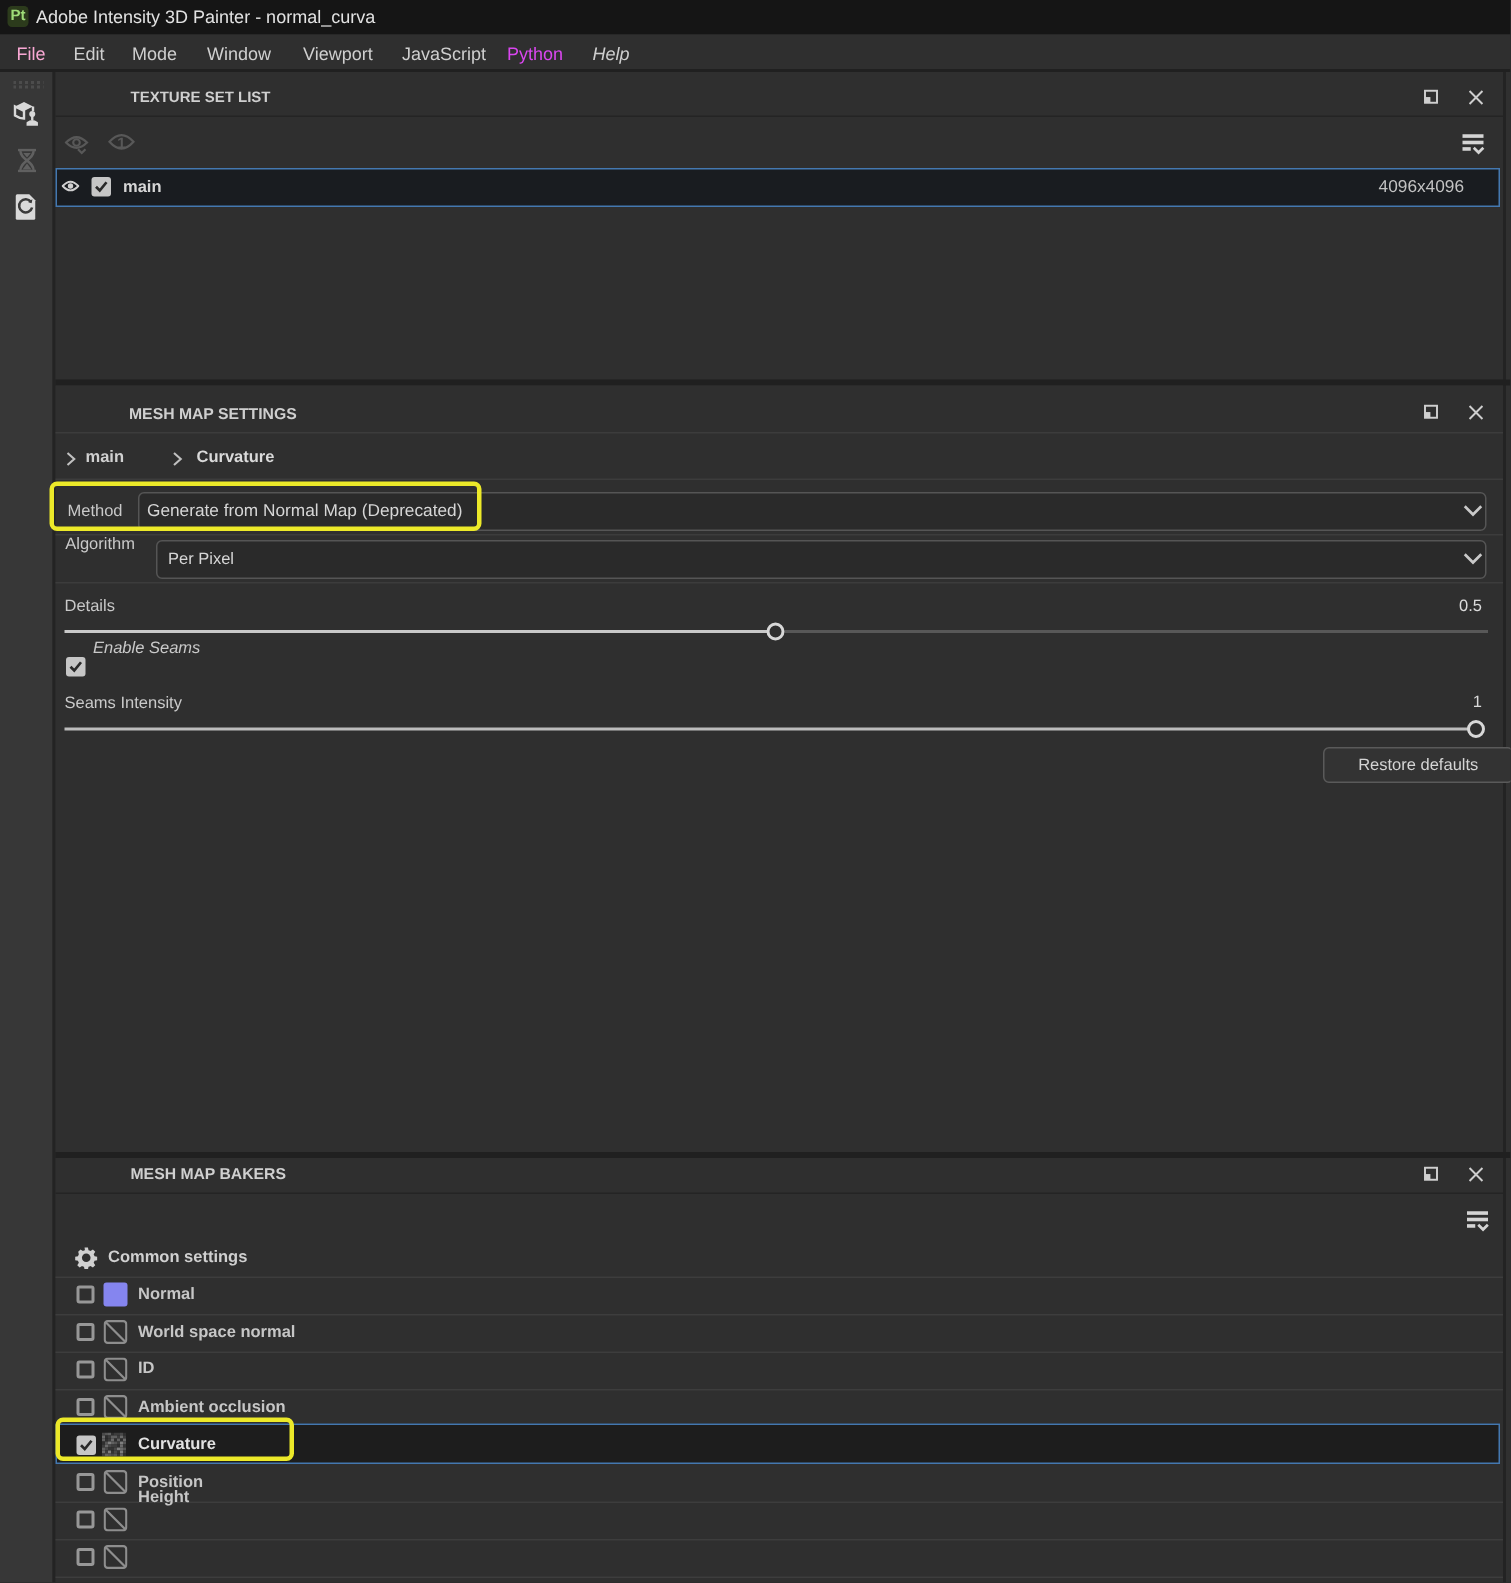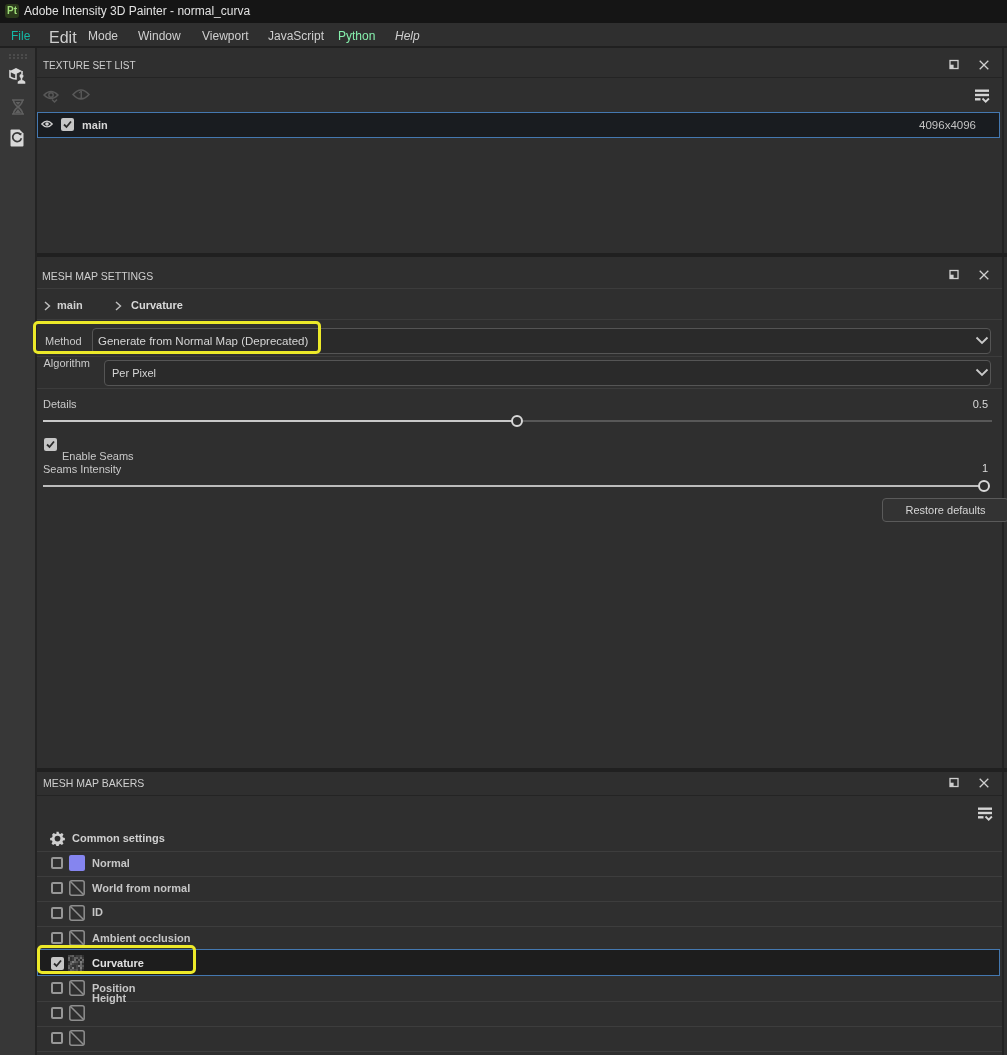--- a/index.html
+++ b/index.html
@@ -1,19 +1,19 @@
 <!DOCTYPE html>
 <html><head>
 <meta charset="utf-8">
 <style>
 * { margin:0; padding:0; box-sizing:border-box; }
 html,body { width:1007px; height:1055px; overflow:hidden; }
 body { font-family:"Liberation Sans", sans-serif; background:#2d2d2d; position:relative; }
 .abs { position:absolute; }
-.ptitle { font-weight:normal; font-size:10.5px; color:#cfcfcf; letter-spacing:0; }
+.ptitle { font-weight:bold; font-size:10.5px; color:#cfcfcf; letter-spacing:0;margin-left:44px; }
 .lbl { font-size:11px; color:#c9c9c9; }
 .blbl { font-size:11px; font-weight:bold; color:#c6c6c6;text-align:center; }
 .drop { position:absolute; background:#2a2a2a; border:1px solid #555555; border-radius:4px; }
 .droptext { position:absolute; font-size:11px; color:#d6d6d6; }
 .cb { position:absolute; width:12px; height:12px; border:2px solid #979797; border-radius:2px; background:transparent; }
 .cbchk { position:absolute; width:13px; height:13px; border-radius:2px; background:#c6c6c6; }
 .cbchk svg { position:absolute; left:1px; top:1px; }
 .icon16 { position:absolute; width:16px; height:16px; }
 .divider { position:absolute; left:37px; width:965px; height:1px; background:#3d3d3d; }
 .yellowbox { position:absolute; border:3px solid #ece929; border-radius:5px; }
@@ -21,27 +21,27 @@
 </head>
 <body>
 
 <div class="abs" style="left:0;top:0;width:1007px;height:23px;background:#151515;"></div>
 <div class="abs" style="left:5px;top:4px;width:14px;height:14px;background:#2c3b1c;border-radius:3px;"></div>
 <div class="abs" style="left:7px;top:5px;font-size:10px;font-weight:bold;color:#9fdc78;">Pt</div>
 <div class="abs" style="left:24px;top:4px;font-size:12px;color:#e2e2e2;">Adobe Intensity 3D Painter - normal_curva</div>
 
 <div class="abs" style="left:0;top:23px;width:1007px;height:23px;background:#2f2f2f;"></div>
 <div class="abs" style="left:0;top:46px;width:1007px;height:2px;background:#202020;"></div>
-<div class="abs" style="left:11px;top:29px;font-size:12px;color:#14b8a6;">File</div>
-<div class="abs" style="left:49px;top:29px;font-size:16px;color:#cfcfcf;">Edit</div>
+<div class="abs" style="left:11px;top:29px;font-size:12px;color:#f9a8d4;">File</div>
+<div class="abs" style="left:49px;top:29px;font-size:12px;color:#cfcfcf;">Edit</div>
 <div class="abs" style="left:88px;top:29px;font-size:12px;color:#cfcfcf;">Mode</div>
 <div class="abs" style="left:138px;top:29px;font-size:12px;color:#cfcfcf;">Window</div>
 <div class="abs" style="left:202px;top:29px;font-size:12px;color:#cfcfcf;">Viewport</div>
 <div class="abs" style="left:268px;top:29px;font-size:12px;color:#cfcfcf;">JavaScript</div>
-<div class="abs" style="left:338px;top:29px;font-size:12px;color:#86efac;">Python</div>
+<div class="abs" style="left:338px;top:29px;font-size:12px;color:#d946ef;">Python</div>
 <div class="abs" style="left:395px;top:29px;font-size:12px;color:#cfcfcf;font-style:italic;">Help</div>
 
 <div class="abs" style="left:0;top:48px;width:35px;height:1007px;background:#373737;"></div>
 <div class="abs" style="left:35px;top:48px;width:2px;height:1007px;background:#232323;"></div>
 
 <div class="abs" style="left:9px;top:54px;width:20px;height:2px;background-image:repeating-linear-gradient(90deg,#4c4c4c 0 2px,transparent 2px 4px);"></div>
 <div class="abs" style="left:9px;top:57px;width:20px;height:2px;background-image:repeating-linear-gradient(90deg,#4c4c4c 0 2px,transparent 2px 4px);"></div>
 
 <svg class="abs" style="left:8px;top:66px;" width="20" height="19" viewBox="0 0 20 19">
   <path d="M2 5 L8 2 L14 5 L8 8 Z" fill="#d8d8d8"></path>
@@ -153,21 +153,21 @@
 <div class="abs lbl" style="left:888px;top:398px;width:100px;text-align:right;color:#dadada;">0.5</div>
 <div class="abs" style="left:43px;top:420px;width:469px;height:2px;background:#c9c9c9;"></div>
 <div class="abs" style="left:523px;top:420px;width:469px;height:2px;background:#585858;"></div>
 <div class="abs" style="left:511px;top:415px;width:12px;height:12px;border-radius:50%;background:#2f2f2f;border:2px solid #d8d8d8;"></div>
 
 <div class="cbchk" style="left:44px;top:438px;">
   <svg width="11" height="11" viewBox="0 0 11 11">
       <path d="M2 5.5 L4.5 8 L9 2.5" stroke="#2a2a2a" stroke-width="1.8" fill="none"></path>
     </svg>
 </div>
-<div class="abs lbl" style="left:62px;top:450px;">Enable Seams</div>
+<div class="abs lbl" style="left:62px;top:426px;font-style:italic;">Enable Seams</div>
 
 <div class="abs lbl" style="left:43px;top:463px;">Seams Intensity</div>
 <div class="abs lbl" style="left:888px;top:462px;width:100px;text-align:right;color:#dadada;">1</div>
 <div class="abs" style="left:43px;top:485px;width:936px;height:2px;background:#bcbcbc;"></div>
 <div class="abs" style="left:978px;top:480px;width:12px;height:12px;border-radius:50%;background:#2f2f2f;border:2px solid #d8d8d8;"></div>
 
 <div class="abs" style="left:882px;top:498px;width:127px;height:24px;background:#333333;border:1px solid #5a5a5a;border-radius:4px;font-size:11px;color:#d5d5d5;text-align:center;line-height:23px;">Restore defaults</div>
 
 <div class="abs" style="left:37px;top:768px;width:970px;height:4px;background:#202020;"></div>
 
@@ -198,21 +198,21 @@
 <div class="cb" style="left:51px;top:857px;"></div>
 <div class="icon16" style="left:69px;top:855px;background:#8585ef;border-radius:2px;"></div>
 <div class="abs blbl" style="left:92px;top:857px;">Normal</div>
 <div class="divider" style="top:876px;"></div>
 
 <div class="cb" style="left:51px;top:882px;"></div>
 <svg class="icon16" style="left:69px;top:880px;" viewBox="0 0 16 16">
     <rect x="0.8" y="0.8" width="14.4" height="14.4" rx="2" fill="none" stroke="#8e8e8e" stroke-width="1.5"></rect>
     <path d="M1.5 1.5 L14.5 14.5" stroke="#8e8e8e" stroke-width="1.5"></path>
   </svg>
-<div class="abs blbl" style="left:92px;top:882px;">World from normal</div>
+<div class="abs blbl" style="left:92px;top:882px;">World space normal</div>
 <div class="divider" style="top:901px;"></div>
 
 <div class="cb" style="left:51px;top:907px;"></div>
 <svg class="icon16" style="left:69px;top:905px;" viewBox="0 0 16 16">
     <rect x="0.8" y="0.8" width="14.4" height="14.4" rx="2" fill="none" stroke="#8e8e8e" stroke-width="1.5"></rect>
     <path d="M1.5 1.5 L14.5 14.5" stroke="#8e8e8e" stroke-width="1.5"></path>
   </svg>
 <div class="abs blbl" style="left:92px;top:906px;">ID</div>
 <div class="divider" style="top:926px;"></div>
 

